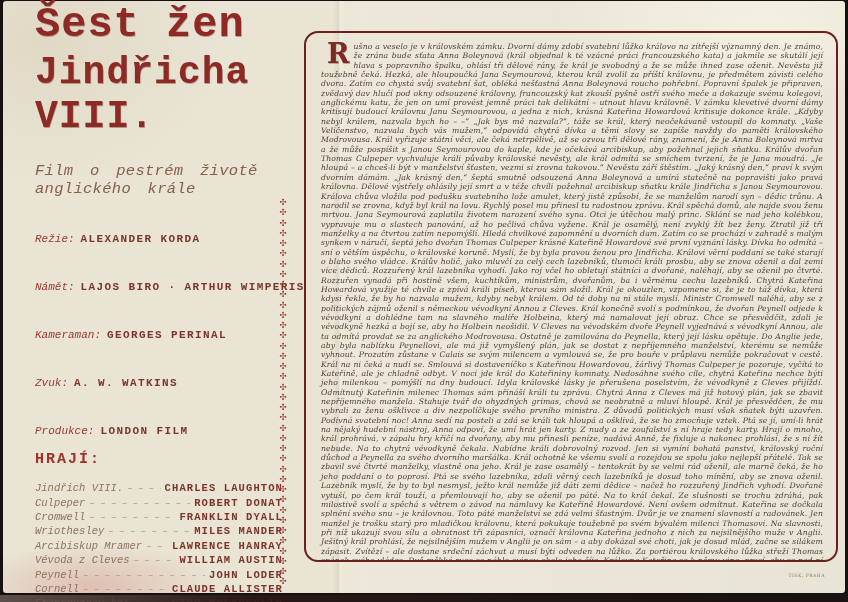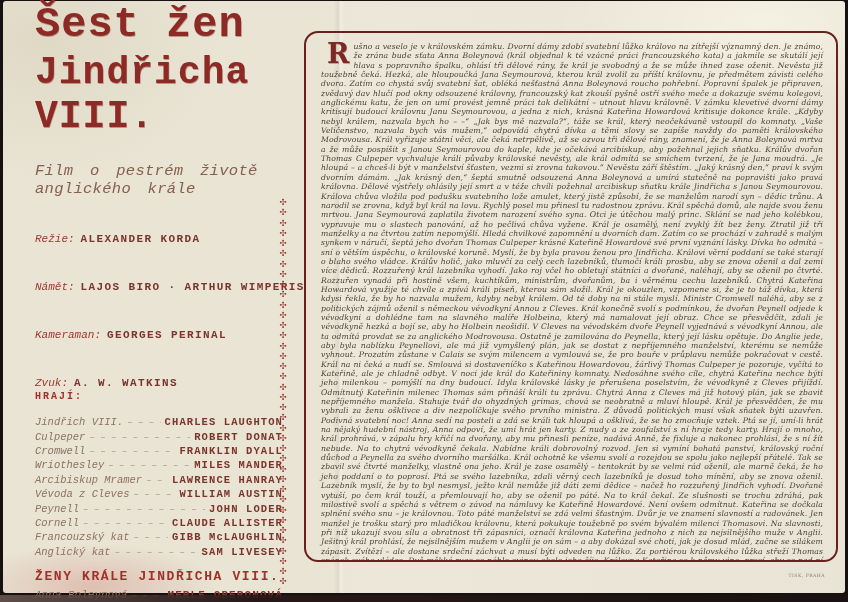--- a/index.html
+++ b/index.html
@@ -33,21 +33,21 @@
   .title{margin:0;color:#8e2a26;font-weight:bold;line-height:1.18;
          font-size:42px;letter-spacing:1px;
          text-shadow:.6px .6px 0 rgba(90,20,18,.35);}
   .title .t2{font-size:38px;display:block;}
   .subtitle{margin:22px 0 0 0;font-style:italic;font-size:15.5px;color:#86604d;
             word-spacing:7px;letter-spacing:.3px;}
   .credits{margin-top:22px;}
   .credit-row{display:flex;align-items:baseline;font-size:11px;line-height:14px;white-space:nowrap;margin-top:34px;}
   .c-label{font-style:italic;color:#9a372e;margin-right:6px;}
   .c-value{color:#7b352c;letter-spacing:1.4px;font-weight:bold;}
-  .cast-header{margin-top:1px;color:#a03028;font-size:10px;letter-spacing:2px;font-weight:bold;}
+  .cast-header{margin-top:13px;color:#a03028;font-size:15px;letter-spacing:2px;font-weight:bold;}
   .cast-rows{margin-top:14px;}
   .cast-row{display:flex;align-items:baseline;font-size:10.5px;line-height:13.4px;}
   .role{font-style:italic;color:#8d7360;white-space:nowrap;}
   .leader{flex:1;overflow:hidden;white-space:nowrap;color:#a8937f;margin:0 4px;font-size:9px;}
   .actor{color:#7b352c;font-weight:bold;letter-spacing:1.1px;white-space:nowrap;}
   .wives-header{margin-top:9px;color:#a03028;font-size:13px;letter-spacing:1.6px;font-weight:bold;}
   .wives-rows{margin-top:5px;}
   .wives-rows .cast-row{font-size:11px;line-height:13.8px;}
 
   
@@ -105,20 +105,24 @@
   <div class="credit-row">
     <span class="c-label">Kameraman:</span>
     <span class="c-value">GEORGES PERINAL</span>
   </div>
 
   <div class="credit-row">
     <span class="c-label">Zvuk:</span>
     <span class="c-value">A. W. WATKINS</span>
   </div>
 
+  <div class="credit-row">
+    <span class="c-label">Produkce:</span>
+    <span class="c-value">LONDON FILM</span>
+  </div>
 </div>
 
     <div class="cast-header">HRAJÍ:</div>
     <div class="cast-rows">
   <div class="cast-row">
     <span class="role">Jindřich VIII.</span>
     <span class="leader">– – – – – – – – – – – – – – – – – –</span>
     <span class="actor">CHARLES LAUGHTON</span>
   </div>
 

